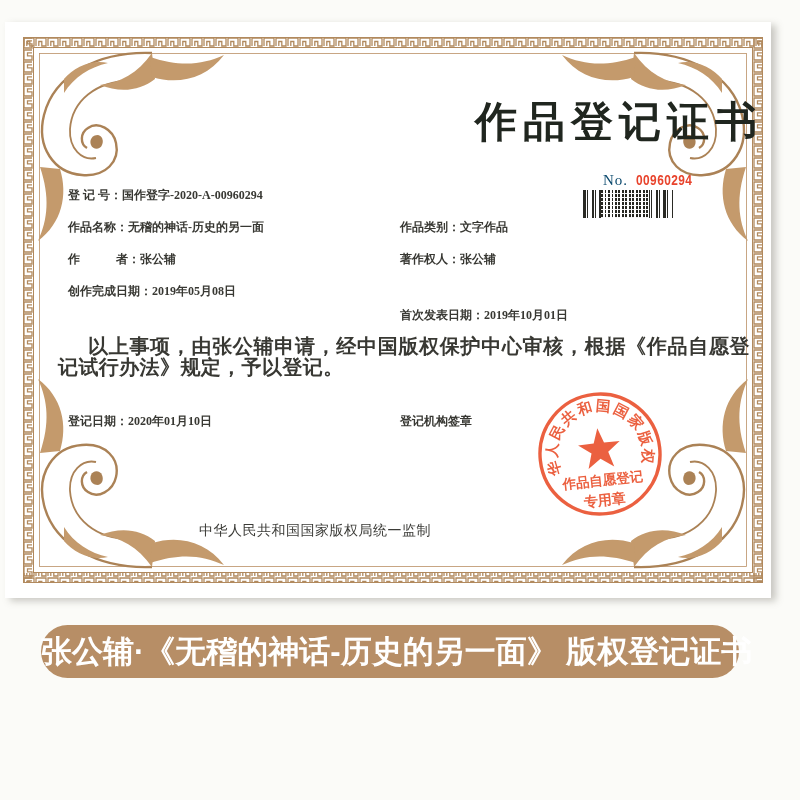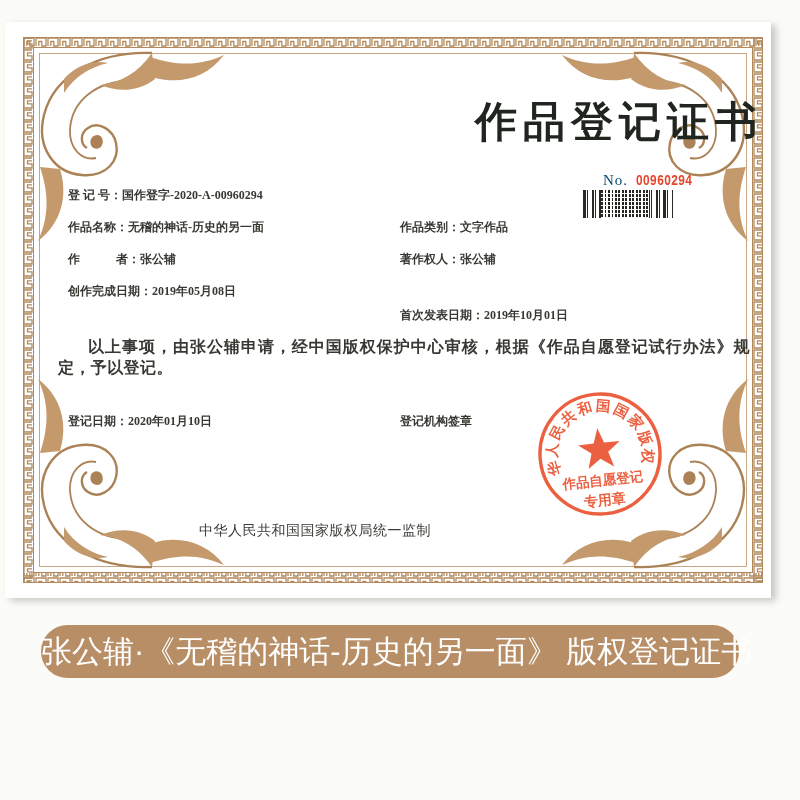--- a/index.html
+++ b/index.html
@@ -49,38 +49,38 @@
   .line{position:absolute;font-size:12px;font-weight:600;color:#383833;white-space:nowrap;line-height:18px;}
   .r1 {left:68px; top:186px;}
   .r2l{left:68px; top:218px;}  .r2r{left:400px;top:218px;}
   .r3l{left:68px; top:250px;}  .r3r{left:400px;top:250px;}
   .r4l{left:68px; top:282px;}  .r4r{left:400px;top:282px;margin-top:24px;}
   .rdate{left:68px;top:412px;}
   .rsign{left:400px;top:412px;}
 
   .statement{
     position:absolute;left:58px;top:336px;width:692px;
-    font-size:16px;font-weight:600;color:#383833;line-height:21px;
+    font-size:20px;font-weight:600;color:#383833;line-height:21px;
     text-indent:30px;text-align:justify;letter-spacing:.4px;
   }
 
   .footer{
     position:absolute;left:23px;top:522px;width:584px;text-align:center;
     font-size:14px;font-weight:400;color:#3b3b37;letter-spacing:.5px;
   }
 
   
   .seal{position:absolute;left:515px;top:369px;width:170px;height:170px;opacity:.92;}
   .seal text{font-family:"Liberation Sans",sans-serif;font-weight:700;fill:#ea5330;}
 
   
   .caption{
     position:absolute;left:41px;top:625px;width:698px;height:53px;border-radius:27px;
     background:#b78e66;color:#ffffff;text-align:center;line-height:53px;
-    font-family:"Liberation Sans",sans-serif;font-size:31px;font-weight:400;
+    font-family:"Liberation Sans",sans-serif;font-size:31px;font-weight:700;
     letter-spacing:0;white-space:nowrap;
   }
 </style>
 </head>
 <body>
 
 <div class="sheet"></div>
 
 <svg class="frame" viewBox="0 0 740 546" aria-hidden="true">
   <defs>

